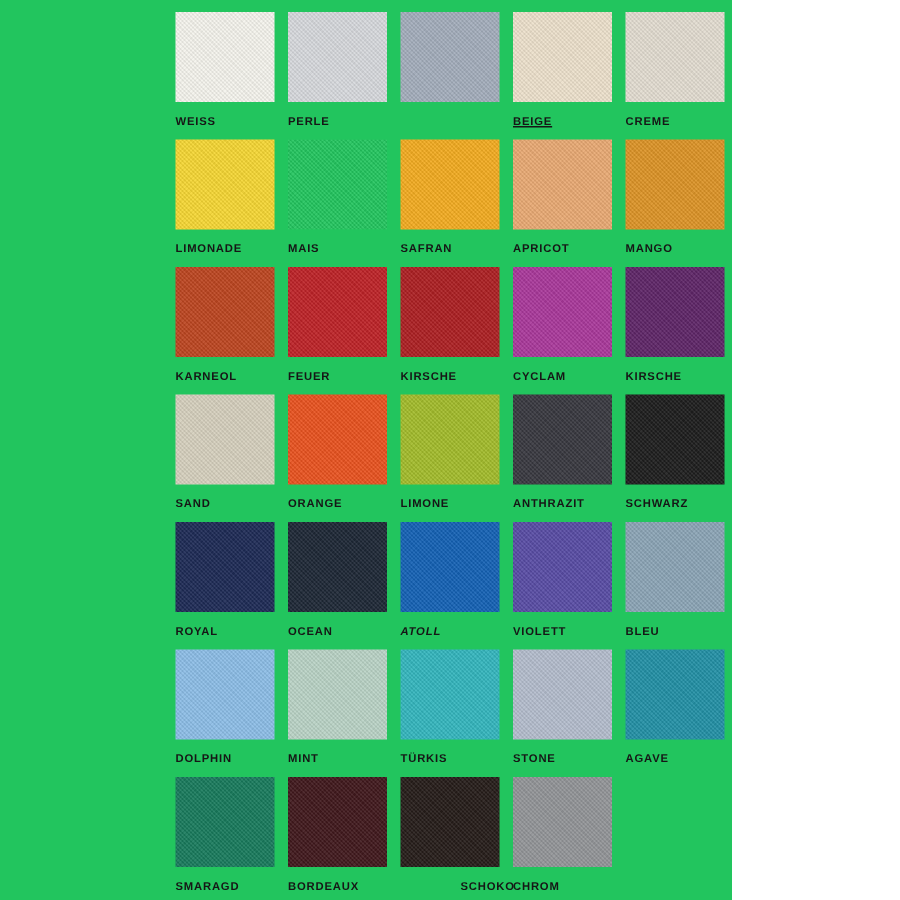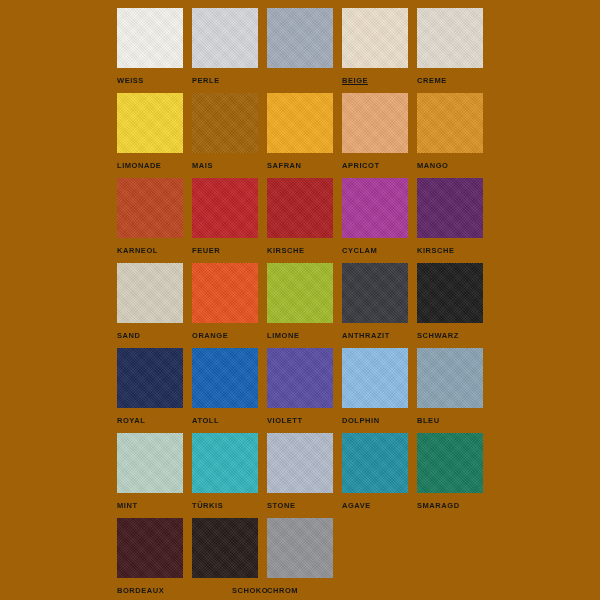--- a/index.html
+++ b/index.html
@@ -11,23 +11,23 @@
   body {
     width: 600px;
     height: 600px;
     overflow: hidden;
     font-family: "Liberation Sans", sans-serif;
     -webkit-font-smoothing: antialiased;
   }
 
   #swatch-chart {
     position: relative;
-    width: 600px;
+    width: 488px;
     height: 600px;
-    background: #a16207;
+    background: #22c55e;
     box-sizing: border-box;
   }
 
   .swatch-grid {
     position: absolute;
     left: 117px;
     top: 8px;
     width: 368px;
     display: grid;
     grid-template-columns: repeat(5, 66px);
@@ -167,36 +167,40 @@
       </div>
       <div class="swatch-cell">
         <div class="swatch-chip" style="background-color: rgb(29, 29, 29);"></div>
         <div class="swatch-label" style="color: rgb(22, 22, 22);">SCHWARZ</div>
       </div>
       <div class="swatch-cell">
         <div class="swatch-chip" style="background-color: rgb(29, 42, 85);"></div>
         <div class="swatch-label" style="color: rgb(22, 22, 22);">ROYAL</div>
       </div>
       <div class="swatch-cell">
+        <div class="swatch-chip" style="background-color: rgb(29, 39, 53);"></div>
+        <div class="swatch-label" style="color: rgb(22, 22, 22);">OCEAN</div>
+      </div>
+      <div class="swatch-cell">
         <div class="swatch-chip" style="background-color: rgb(20, 97, 180);"></div>
-        <div class="swatch-label" style="color: rgb(22, 22, 22);">ATOLL</div>
+        <div class="swatch-label" style="color: rgb(22, 22, 22); font-style: italic;">ATOLL</div>
       </div>
       <div class="swatch-cell">
         <div class="swatch-chip" style="background-color: rgb(88, 76, 164);"></div>
         <div class="swatch-label" style="color: rgb(22, 22, 22);">VIOLETT</div>
       </div>
       <div class="swatch-cell">
+        <div class="swatch-chip" style="background-color: rgb(139, 164, 181);"></div>
+        <div class="swatch-label" style="color: rgb(22, 22, 22);">BLEU</div>
+      </div>
+      <div class="swatch-cell">
         <div class="swatch-chip" style="background-color: rgb(140, 189, 230);"></div>
         <div class="swatch-label" style="color: rgb(22, 22, 22);">DOLPHIN</div>
       </div>
       <div class="swatch-cell">
-        <div class="swatch-chip" style="background-color: rgb(139, 164, 181);"></div>
-        <div class="swatch-label" style="color: rgb(22, 22, 22);">BLEU</div>
-      </div>
-      <div class="swatch-cell">
         <div class="swatch-chip" style="background-color: rgb(185, 210, 197);"></div>
         <div class="swatch-label" style="color: rgb(22, 22, 22);">MINT</div>
       </div>
       <div class="swatch-cell">
         <div class="swatch-chip" style="background-color: rgb(51, 181, 189);"></div>
         <div class="swatch-label" style="color: rgb(22, 22, 22);">TÜRKIS</div>
       </div>
       <div class="swatch-cell">
         <div class="swatch-chip" style="background-color: rgb(179, 188, 204);"></div>
         <div class="swatch-label" style="color: rgb(22, 22, 22);">STONE</div>

